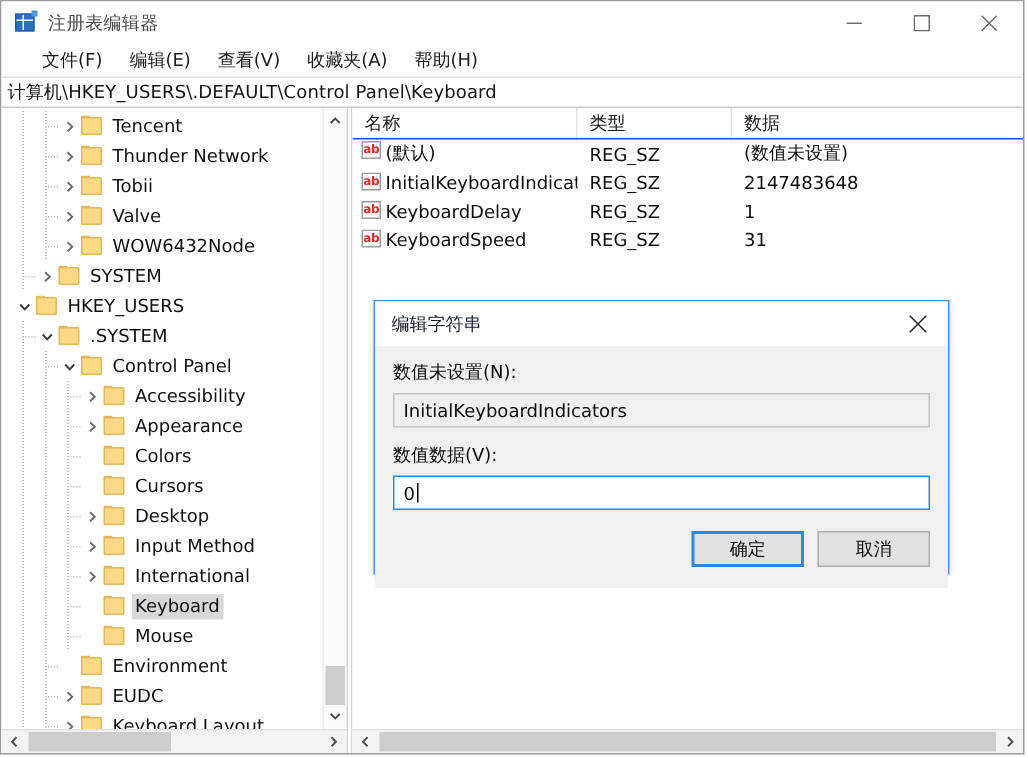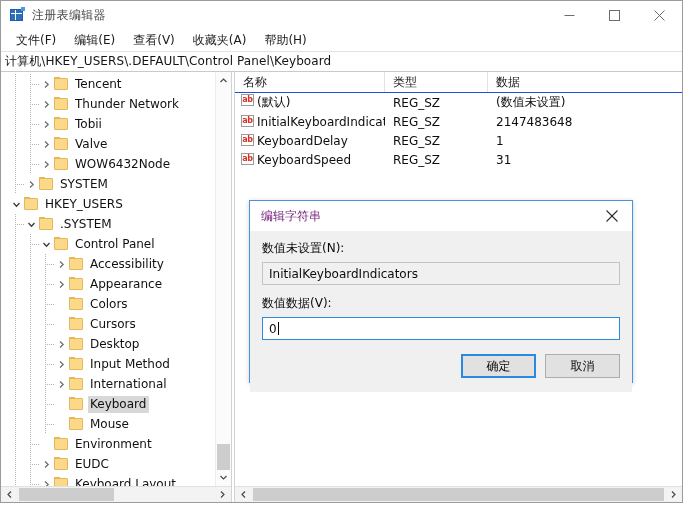--- a/index.html
+++ b/index.html
@@ -95,21 +95,21 @@
     color: #6d6d6d;
   }
   .wc-btn svg { display: block; }
 
   
   #menubar {
     height: 21px;
     min-height: 21px;
     display: flex;
     align-items: center;
-    padding-left: 6px;
+    padding-left: 18px;
     background: #ffffff;
   }
   .menu-item {
     font-size: 12px;
     color: #1a1a1a;
     padding: 2px 9px 3px 9px;
     white-space: nowrap;
   }
 
   
@@ -395,21 +395,21 @@
     min-height: 30px;
     background: #ffffff;
     display: flex;
     align-items: center;
     position: relative;
     box-sizing: border-box;
   }
   #dlg-title-text {
     margin-left: 11px;
     font-size: 12px;
-    color: #701a75;
+    color: #0f172a;
   }
   #dlg-close {
     position: absolute;
     right: 0; top: 0;
     width: 40px; height: 30px;
     display: flex;
     align-items: center;
     justify-content: center;
     color: #2b2b2b;
   }

